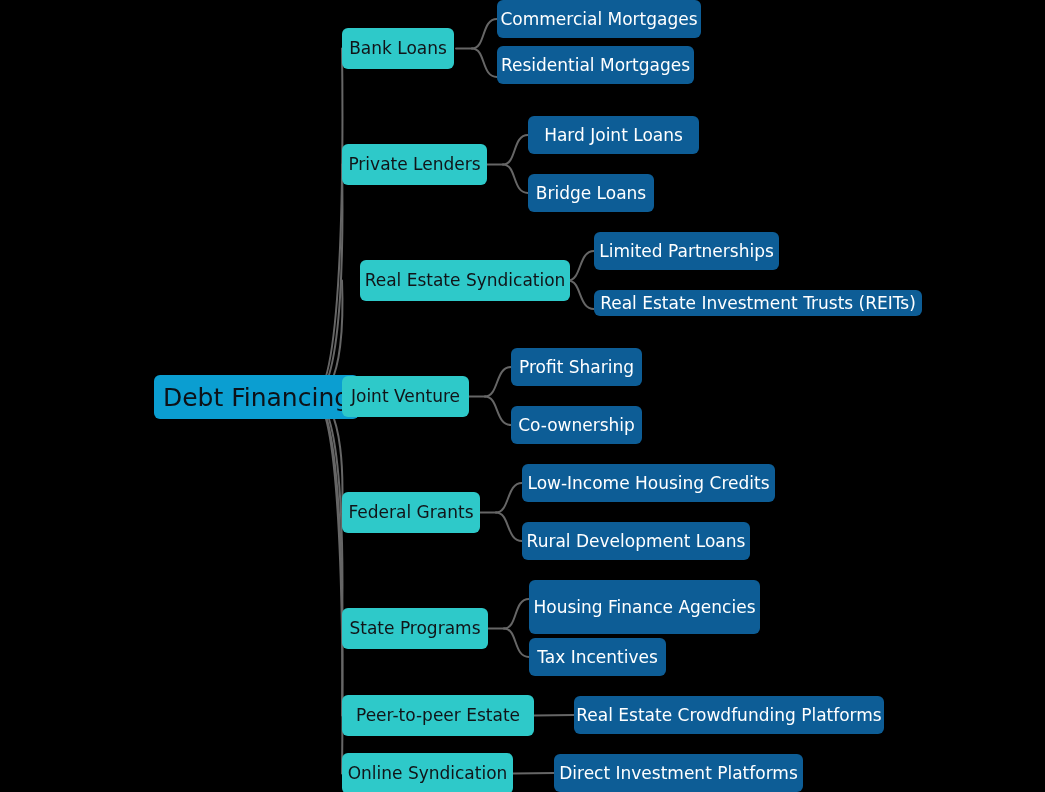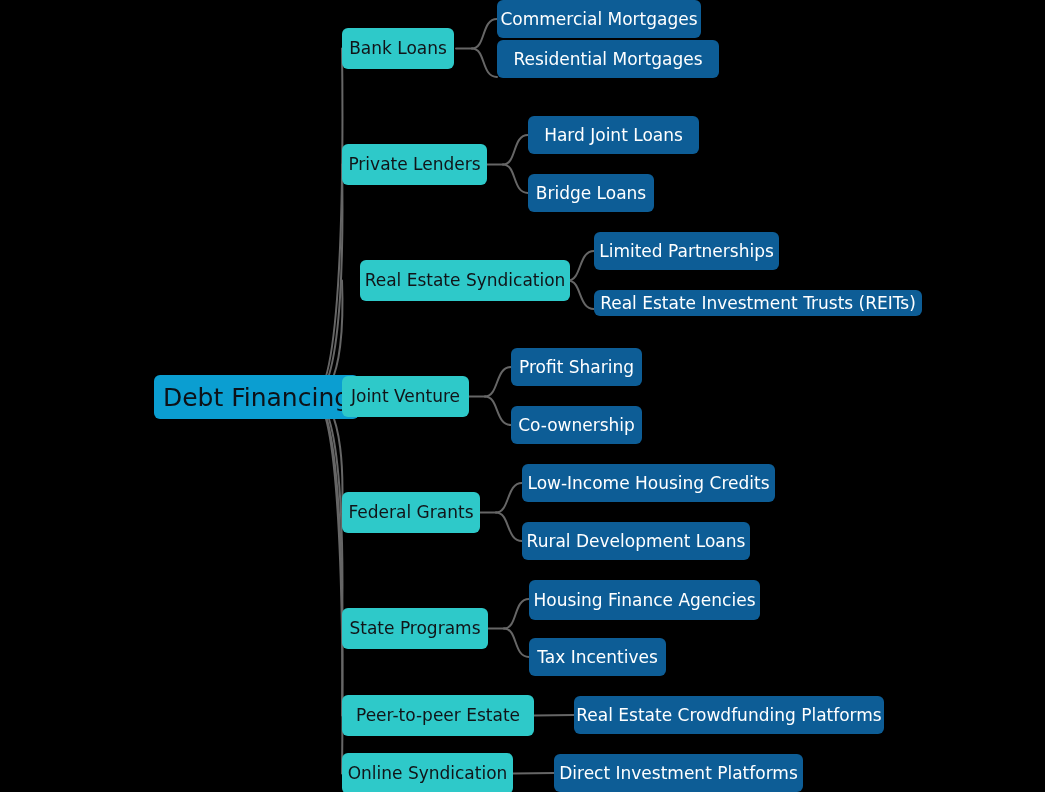--- a/index.html
+++ b/index.html
@@ -85,34 +85,34 @@
       <path d="M 504 628.5 C 518 628.5, 513 657, 529 657" fill="none" stroke="#666666" stroke-width="2" stroke-linecap="round"></path>
       <path d="M 315 397 C 345 412.925, 343 645.43, 342 715.5" fill="none" stroke="#666666" stroke-width="2" stroke-linecap="round"></path>
       <path d="M 534 715.5 L 574 715" fill="none" stroke="#666666" stroke-width="2" stroke-linecap="round"></path>
       <path d="M 315 397 C 345 415.825, 343 690.67, 342 773.5" fill="none" stroke="#666666" stroke-width="2" stroke-linecap="round"></path>
       <path d="M 513 773.5 L 554 773" fill="none" stroke="#666666" stroke-width="2" stroke-linecap="round"></path>
     </svg>
   <div id="nodes">
       <div class="node node-root" style="left: 110px; top: 375px; width: 205px; height: 44px;">Debt Financing</div>
       <div class="node node-l1" style="left: 342px; top: 28px; width: 112px; height: 41px;">Bank Loans</div>
       <div class="node node-l2" style="left: 497px; top: 0px; width: 204px; height: 38px;">Commercial Mortgages</div>
-      <div class="node node-l2" style="left: 497px; top: 40px; width: 222px; height: 38px;">Residential Mortgages</div>
+      <div class="node node-l2" style="left: 497px; top: 46px; width: 197px; height: 38px;">Residential Mortgages</div>
       <div class="node node-l1" style="left: 342px; top: 144px; width: 145px; height: 41px;">Private Lenders</div>
       <div class="node node-l2" style="left: 528px; top: 116px; width: 171px; height: 38px;">Hard Joint Loans</div>
       <div class="node node-l2" style="left: 528px; top: 174px; width: 126px; height: 38px;">Bridge Loans</div>
       <div class="node node-l1" style="left: 360px; top: 260px; width: 210px; height: 41px;">Real Estate Syndication</div>
       <div class="node node-l2" style="left: 594px; top: 232px; width: 185px; height: 38px;">Limited Partnerships</div>
       <div class="node node-l2" style="left: 594px; top: 290px; width: 328px; height: 26px;">Real Estate Investment Trusts (REITs)</div>
       <div class="node node-l1" style="left: 342px; top: 376px; width: 127px; height: 41px;">Joint Venture</div>
       <div class="node node-l2" style="left: 511px; top: 348px; width: 131px; height: 38px;">Profit Sharing</div>
       <div class="node node-l2" style="left: 511px; top: 406px; width: 131px; height: 38px;">Co-ownership</div>
       <div class="node node-l1" style="left: 342px; top: 492px; width: 138px; height: 41px;">Federal Grants</div>
       <div class="node node-l2" style="left: 522px; top: 464px; width: 253px; height: 38px;">Low-Income Housing Credits</div>
       <div class="node node-l2" style="left: 522px; top: 522px; width: 228px; height: 38px;">Rural Development Loans</div>
       <div class="node node-l1" style="left: 342px; top: 608px; width: 146px; height: 41px;">State Programs</div>
-      <div class="node node-l2" style="left: 529px; top: 580px; width: 231px; height: 40px;">Housing Finance Agencies</div>
+      <div class="node node-l2" style="left: 529px; top: 580px; width: 231px; height: 54px;">Housing Finance Agencies</div>
       <div class="node node-l2" style="left: 529px; top: 638px; width: 137px; height: 38px;">Tax Incentives</div>
       <div class="node node-l1" style="left: 342px; top: 695px; width: 192px; height: 41px;">Peer-to-peer Estate</div>
       <div class="node node-l2" style="left: 574px; top: 696px; width: 310px; height: 38px;">Real Estate Crowdfunding Platforms</div>
       <div class="node node-l1" style="left: 342px; top: 753px; width: 171px; height: 41px;">Online Syndication</div>
       <div class="node node-l2" style="left: 554px; top: 754px; width: 249px; height: 38px;">Direct Investment Platforms</div>
     </div>
 </div>
 
 </body></html>

